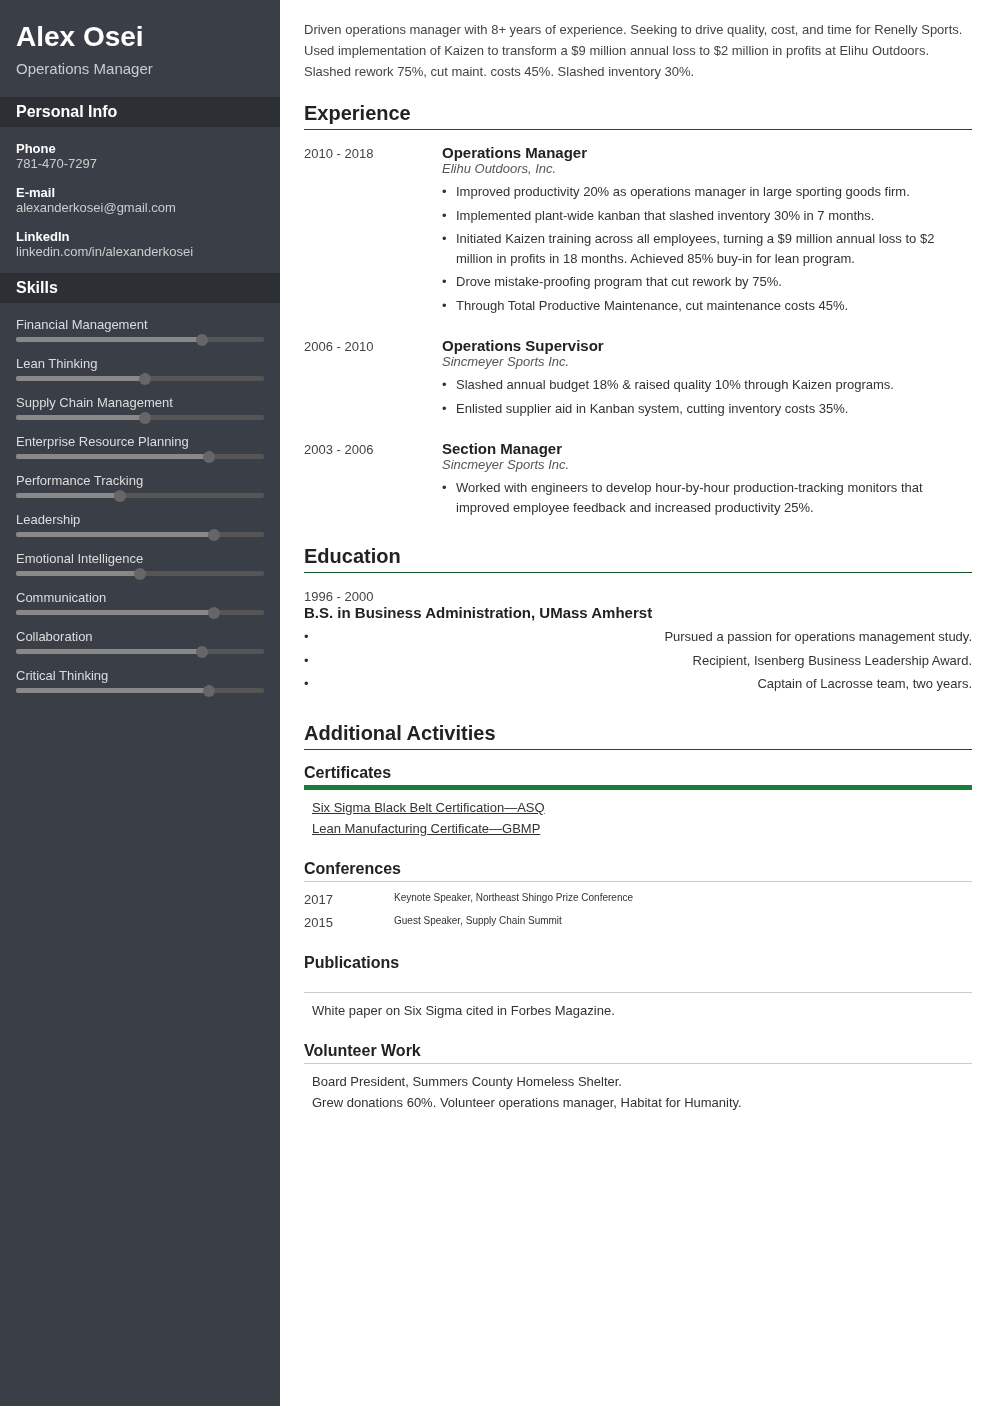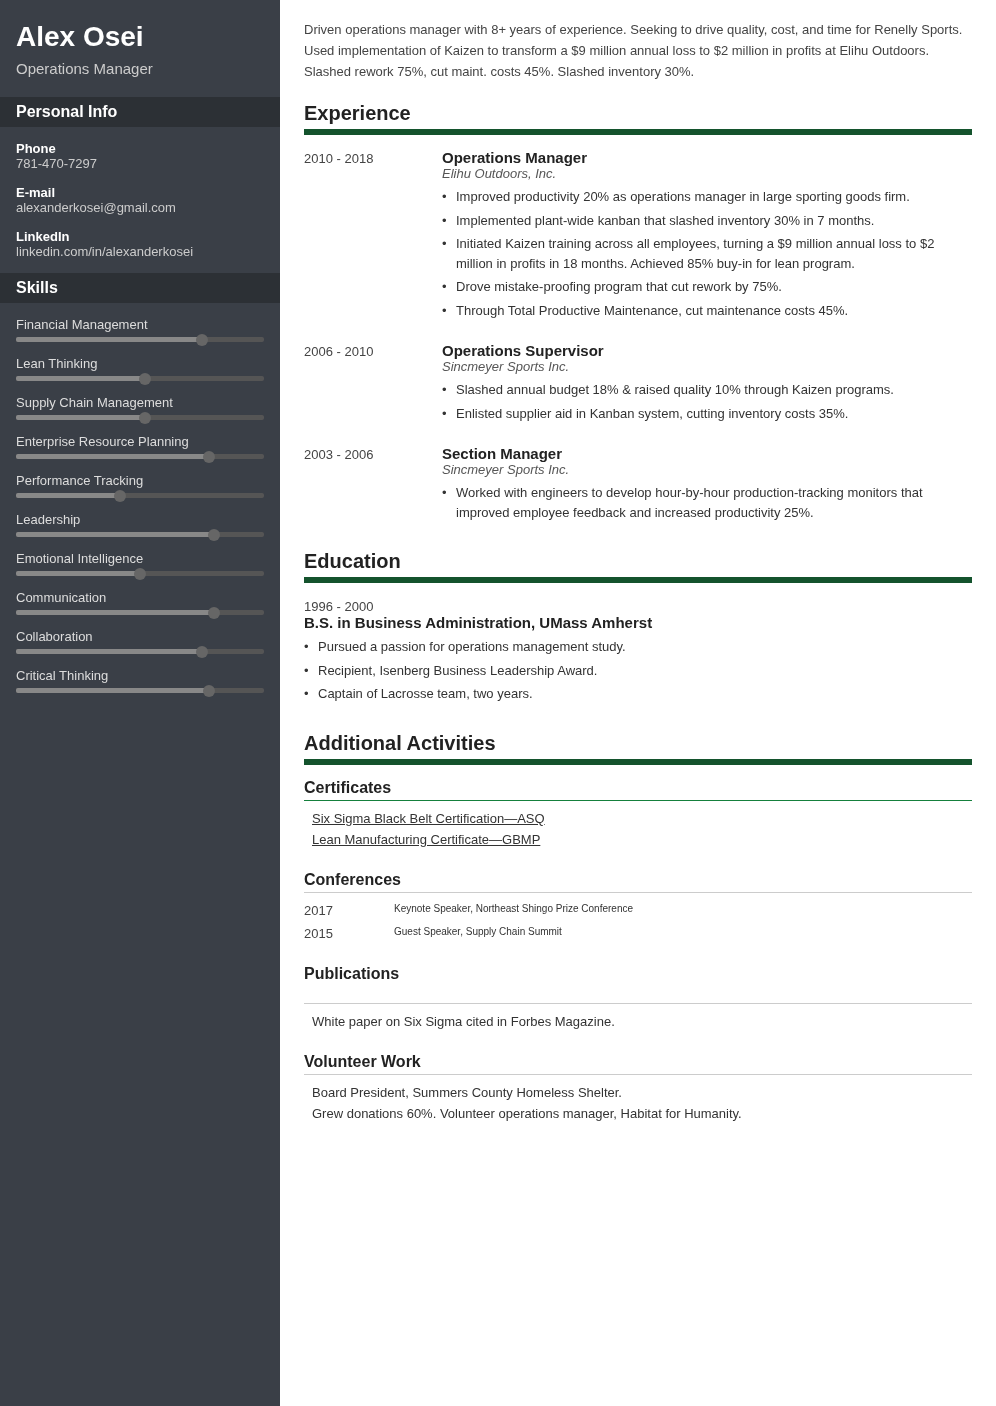--- a/index.html
+++ b/index.html
@@ -64,41 +64,41 @@
       font-size: 13px;
       color: #444;
       line-height: 1.6;
       margin-bottom: 20px;
     }
 
     .section-title {
       font-size: 20px;
       font-weight: bold;
       color: #222;
-      border-bottom: 6px solid #14532d;
+      border-bottom: 1px solid #14532d;
       padding-bottom: 4px;
       margin-bottom: 14px;
     }
 
     .section { margin-bottom: 24px; }
 
     .experience-entry { display: flex; margin-bottom: 18px; gap: 48px; }
     .exp-dates { width: 90px; min-width: 90px; font-size: 13px; color: #444; padding-top: 2px; }
     .exp-details { flex: 1; }
     .exp-job-title { font-size: 15px; font-weight: bold; color: #222; }
     .exp-company { font-style: italic; color: #555; font-size: 13px; margin-bottom: 6px; }
     .exp-bullets { list-style: none; padding: 0; }
     .exp-bullets li { font-size: 13px; color: #333; padding-left: 14px; position: relative; margin-bottom: 4px; line-height: 1.5; }
     .exp-bullets li::before { content: "•"; position: absolute; left: 0; color: #333; }
 
     .edu-entry { display: flex; margin-bottom: 14px; flex-direction: column; }
     .edu-dates { width: 90px; min-width: 90px; font-size: 13px; color: #444; padding-top: 2px; }
     .edu-details { flex: 1; }
     .edu-degree { font-size: 15px; font-weight: bold; color: #222; margin-bottom: 6px; }
-    .edu-bullets { list-style: none; padding: 0; }
+    .edu-bullets { list-style: none; padding: 0; text-align: right; }
     .edu-bullets li { font-size: 13px; color: #333; padding-left: 14px; position: relative; margin-bottom: 4px; line-height: 1.5; }
     .edu-bullets li::before { content: "•"; position: absolute; left: 0; color: #333; }
 
     .cert-item { font-size: 13px; color: #333; margin-bottom: 6px; padding-left: 8px; text-decoration: underline; }
 
     .conf-entry { display: flex; margin-bottom: 8px; }
     .conf-year { width: 90px; min-width: 90px; font-size: 13px; color: #444; }
     .conf-text { font-size: 10px; color: #333; }
 
     .pub-item { font-size: 13px; color: #333; margin-bottom: 6px; padding-left: 8px; }
@@ -266,21 +266,21 @@
               </ul>
       </div>
     </div>
         </div>
     </div>
 
     <div class="section">
       <div class="section-title">Additional Activities</div>
 
       <div class="section">
-        <div class="section-title" style="font-size:16px; border-bottom:1px solid #15803d; padding-bottom:3px; margin-bottom:10px;">Certificates</div>
+        <div class="section-title" style="font-size:16px; border-bottom:5px solid #15803d; padding-bottom:3px; margin-bottom:10px;">Certificates</div>
         <div id="certificates-container">
             <div class="cert-item">Six Sigma Black Belt Certification—ASQ</div>
             <div class="cert-item">Lean Manufacturing Certificate—GBMP</div>
           </div>
       </div>
 
       <div class="section">
         <div class="section-title" style="font-size:16px; border-bottom:1px solid #ccc; padding-bottom:3px; margin-bottom:10px;">Conferences</div>
         <div id="conferences-container">
             <div class="conf-entry">

